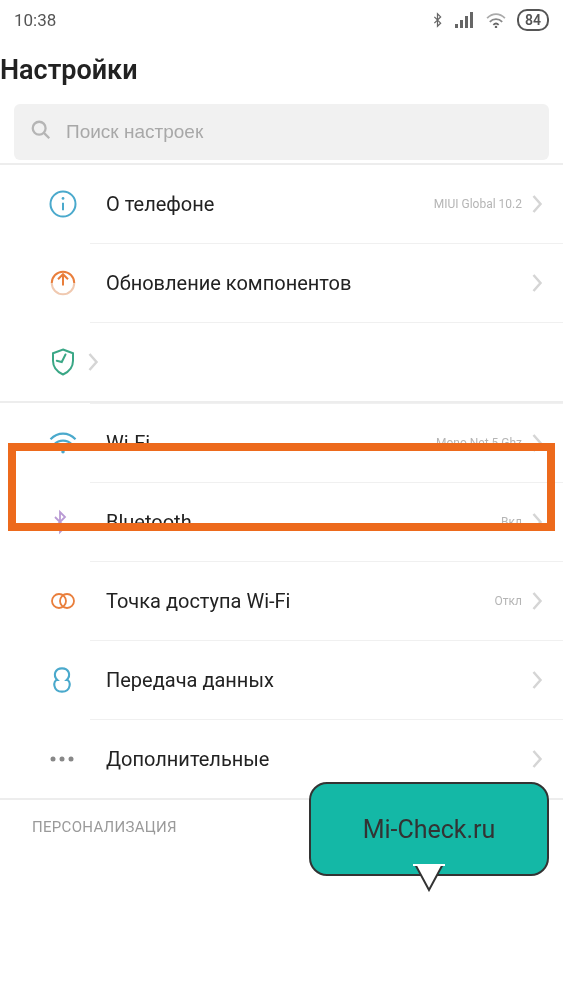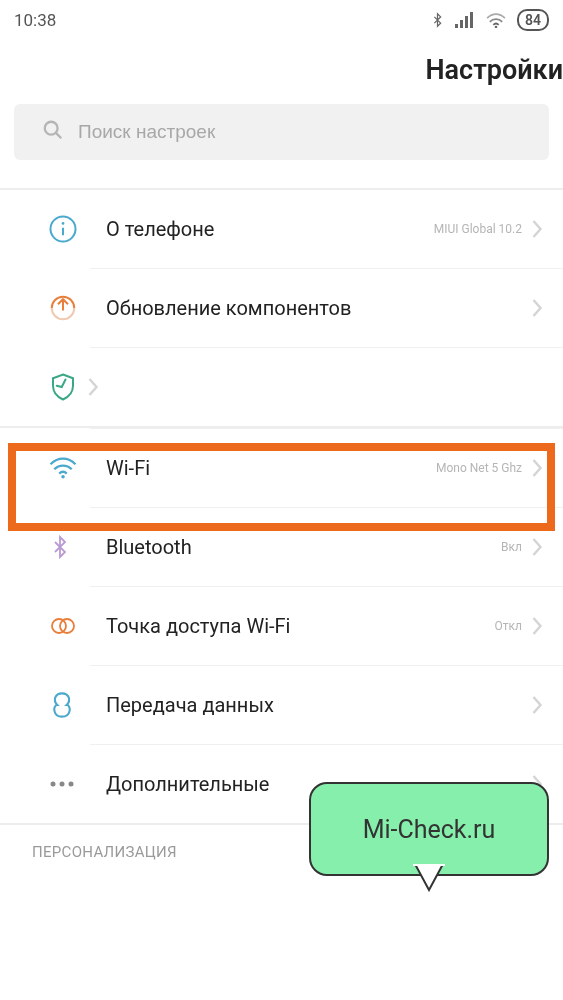--- a/index.html
+++ b/index.html
@@ -7,44 +7,44 @@
   .screen { position: relative; width: 563px; height: 932px; background: #fff; }
 
   
   .status-bar { display: flex; justify-content: space-between; align-items: center; padding: 8px 14px; height: 40px; }
   .status-time { font-size: 17px; font-weight: 400; color: #555; }
   .status-right { display: flex; align-items: center; gap: 10px; }
   .status-icon { display: inline-flex; align-items: center; color: #555; }
   .battery-badge { border: 2px solid #555; border-radius: 10px; padding: 0 6px; font-size: 14px; font-weight: 600; color: #555; line-height: 18px; }
 
   
-  .page-title { text-align: right; font-size: 27px; font-weight: 600; padding: 14px 0 18px; color: #222; }
-
-  
-  .search-box { margin: 0 14px 28px; border-radius: 6px; background: #f1f1f1; display: flex; align-items: center; padding: 0 28px; height: 56px; }
+  .page-title { text-align: left; font-size: 27px; font-weight: 600; padding: 14px 0 18px; color: #222; }
+
+  
+  .search-box { margin: 0 14px 3px; border-radius: 6px; background: #f1f1f1; display: flex; align-items: center; padding: 0 16px; height: 56px; }
   .search-box input { border: none; outline: none; background: transparent; font-size: 19px; color: #999; width: 100%; margin-left: 14px; }
   .search-box input::placeholder { color: #a8a8a8; }
 
   
   .section-header { font-size: 15px; color: #9a9a9a; padding: 24px 32px 8px; letter-spacing: 0.3px; }
 
   
   .item { display: flex; align-items: center; padding: 0 20px 0 48px; height: 78px; background: #fff; position: relative; }
   .item-icon { width: 40px; display: flex; align-items: center; justify-content: flex-start; flex-shrink: 0; }
   .item-label { flex: 1; font-size: 20px; color: #222; margin-left: 18px; white-space: nowrap; overflow: hidden; text-overflow: ellipsis;}
   .item-value { font-size: 12px; color: #b5b5b5; margin-right: 10px; white-space: nowrap;}
   .chevron { color: #d5d5d5; display: flex; align-items: center; }
   .divider { height: 1px; background: #f0f0f0; margin-left: 90px; }
   .gap { height: 10px; background: #f7f7f7; border-top: 1px solid #ededed; border-bottom: 1px solid #ededed; }
 
   
   .highlight { position: absolute; left: 8px; right: 8px; top: 443px; height: 88px; border: 8px solid #ed6a1c; background: transparent; z-index: 5; pointer-events: none;}
 
   
-  .bubble { position: absolute; right: 14px; bottom: 56px; width: 240px; height: 94px; background: #86efac; border: 2px solid #333; border-radius: 18px; display: flex; align-items: center; justify-content: center; font-size: 25px; color: #333; z-index: 10; }
+  .bubble { position: absolute; right: 14px; bottom: 56px; width: 240px; height: 94px; background: #14b8a6; border: 2px solid #333; border-radius: 18px; display: flex; align-items: center; justify-content: center; font-size: 25px; color: #333; z-index: 10; }
   .bubble-tail { position: absolute; left: 50%; bottom: -24px; transform: translateX(-50%); }
 </style>
 </head>
 <body>
 
 <div class="screen">
 
   <div class="status-bar">
     <span class="status-time">10:38</span>
     <div class="status-right">

